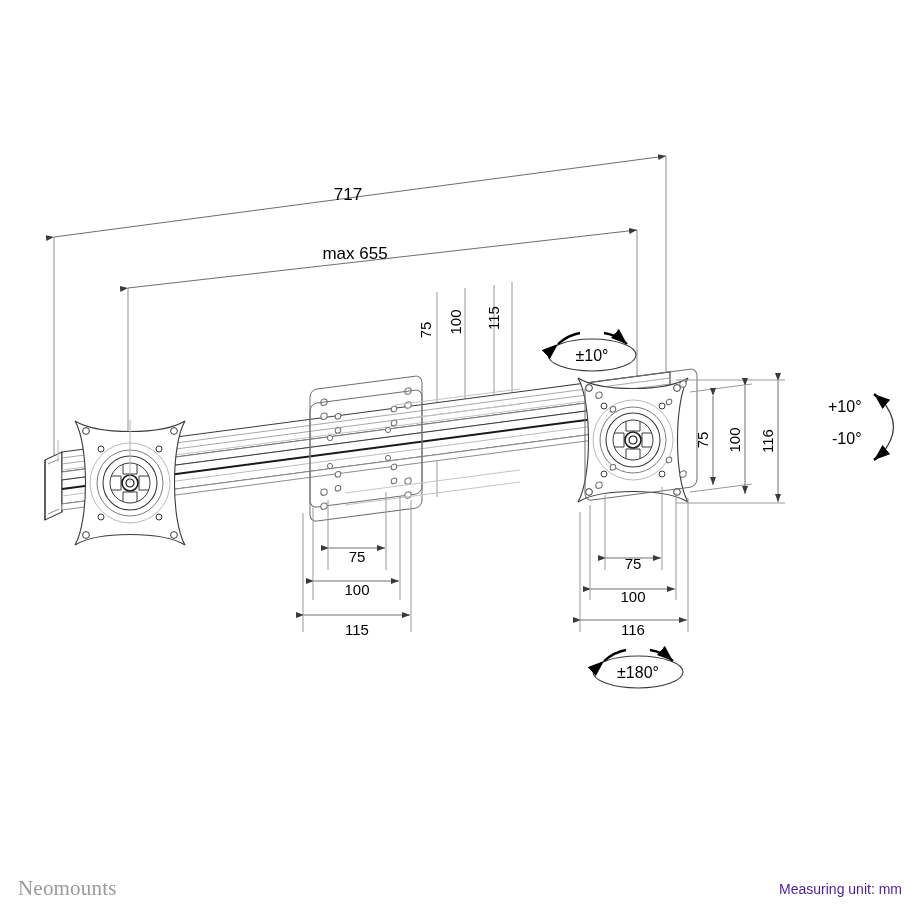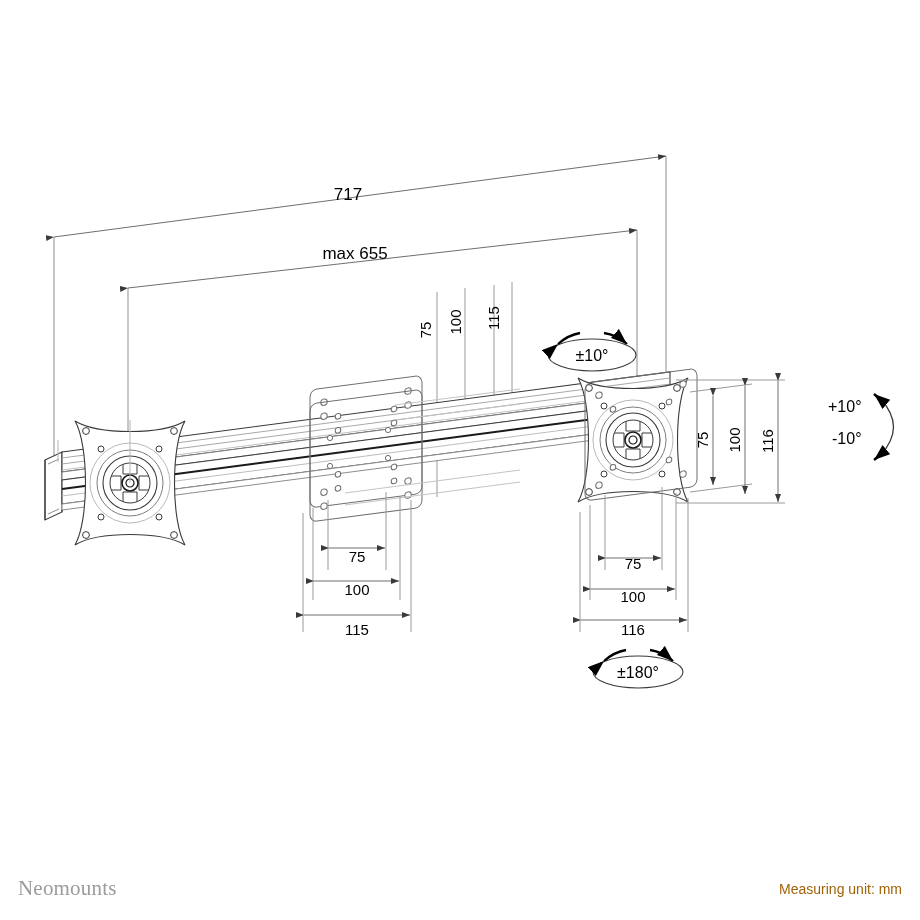--- a/index.html
+++ b/index.html
@@ -2,21 +2,21 @@
 <html><head>
 <meta charset="utf-8">
 <style>
   html,body{margin:0;padding:0;background:#ffffff;}
   body{width:920px;height:920px;overflow:hidden;
        font-family:"Liberation Sans","DejaVu Sans",sans-serif;}
   #stage{position:relative;width:920px;height:920px;background:#fff;}
   #drawing{position:absolute;left:0;top:0;width:920px;height:920px;}
   .footer-left{position:absolute;left:18px;top:876px;font-size:21px;color:#9b9b9b;
                letter-spacing:.2px;font-family:Liberation Serif, serif;}
-  .footer-right{position:absolute;right:18px;top:881px;font-size:14px;color:#a16207;
+  .footer-right{position:absolute;right:18px;top:881px;font-size:14px;color:#4c1d95;
                 font-family:"Liberation Sans",sans-serif;}
   text{font-family:"Liberation Sans","DejaVu Sans",sans-serif;fill:#000;}
 </style>
 </head>
 <body>
 
 <div id="stage">
 
   <svg id="drawing" viewBox="0 0 920 920">
     <defs>

